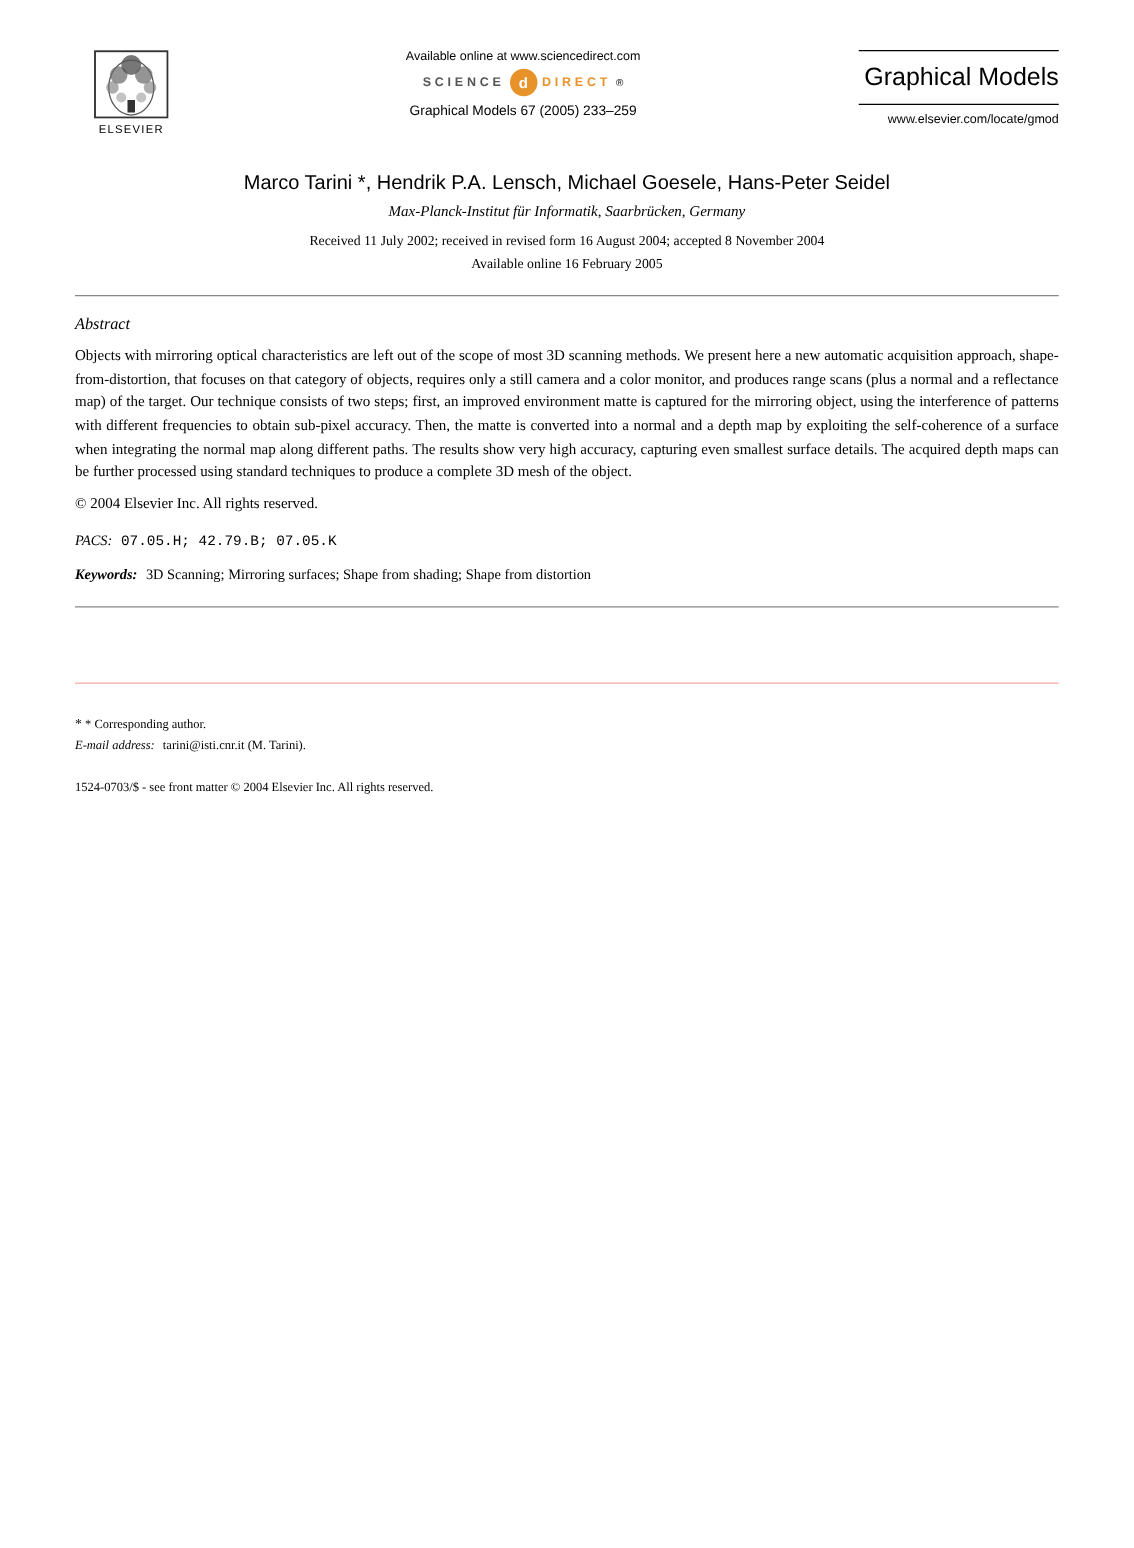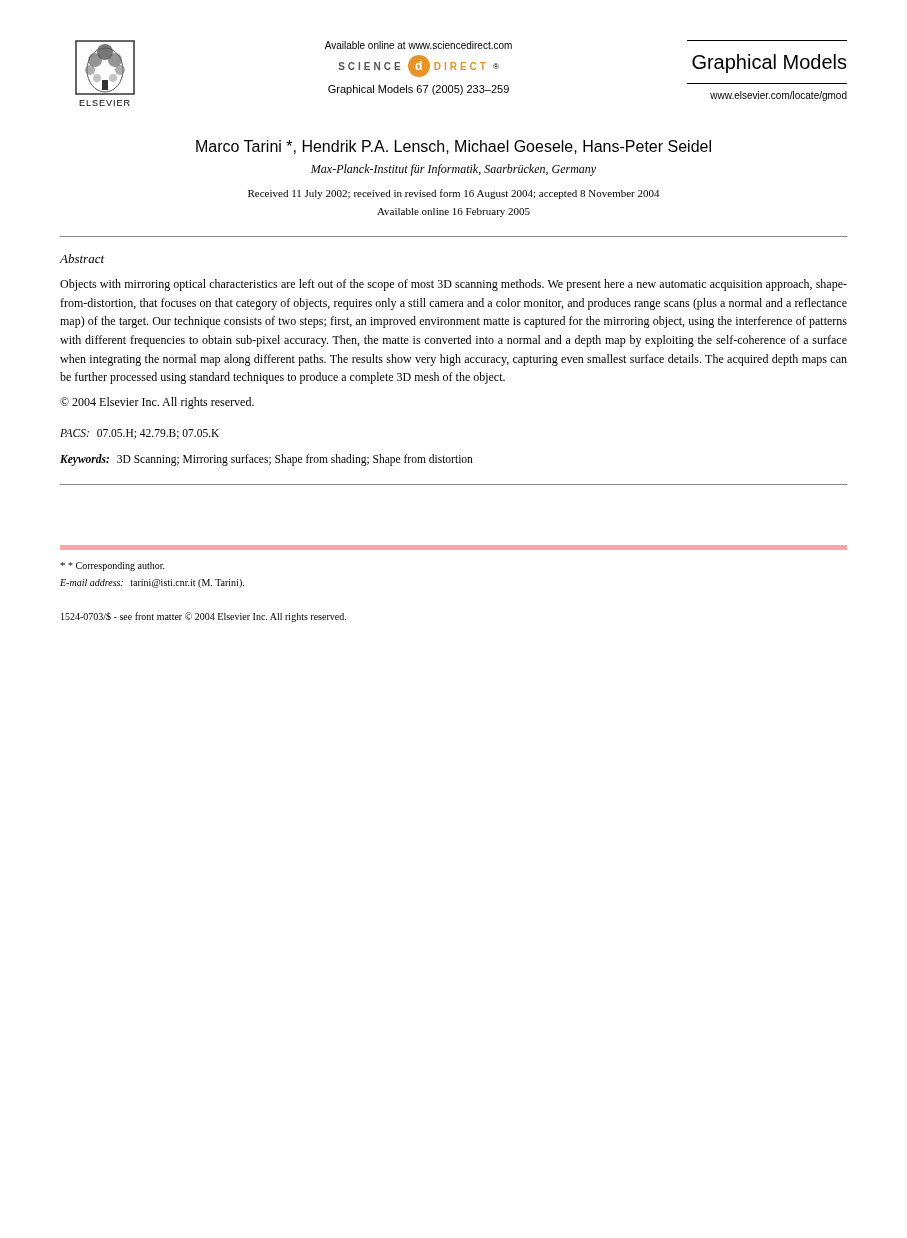--- a/index.html
+++ b/index.html
@@ -196,22 +196,22 @@
     }
 
     .keywords-line .kw-label {
       font-style: italic;
       font-weight: bold;
     }
 
     
     .footer-section {
       margin-top: 60px;
-      padding-top: 7px;
-      border-top: 5px solid #fca5a5;
+      padding-top: 24px;
+      border-top: 1px solid #fca5a5;
     }
 
     .footnote {
       font-size: 10px;
       line-height: 1.6;
     }
 
     .footnote .star {
       font-size: 11px;
     }
@@ -283,21 +283,21 @@
 
   <div class="abstract-section">
     <div class="section-label">Abstract</div>
     <p class="abstract-text">Objects with mirroring optical characteristics are left out of the scope of most 3D scanning methods. We present here a new automatic acquisition approach, shape-from-distortion, that focuses on that category of objects, requires only a still camera and a color monitor, and produces range scans (plus a normal and a reflectance map) of the target. Our technique consists of two steps; first, an improved environment matte is captured for the mirroring object, using the interference of patterns with different frequencies to obtain sub-pixel accuracy. Then, the matte is converted into a normal and a depth map by exploiting the self-coherence of a surface when integrating the normal map along different paths. The results show very high accuracy, capturing even smallest surface details. The acquired depth maps can be further processed using standard techniques to produce a complete 3D mesh of the object.</p>
     <p class="abstract-text" style="margin-top:6px;">© 2004 Elsevier Inc. All rights reserved.</p>
   </div>
 
   <div style="margin-top:12px;">
     <span class="pacs-line">
       <span class="pacs-label" style="font-style:italic;">PACS:</span>
-      <span style="font-size:11.5px; margin-left:4px;">07.05.H; 42.79.B; 07.05.K</span>
+      <span style="font-size:11.5px; margin-left:4px;font-family:Liberation Mono, monospace;">07.05.H; 42.79.B; 07.05.K</span>
     </span>
   </div>
 
   <div style="margin-top:6px;">
     <span class="keywords-line">
       <span class="kw-label" style="font-style:italic; font-weight:bold;">Keywords:</span>
       <span style="font-size:11.5px; margin-left:4px;">3D Scanning; Mirroring surfaces; Shape from shading; Shape from distortion</span>
     </span>
   </div>
 

